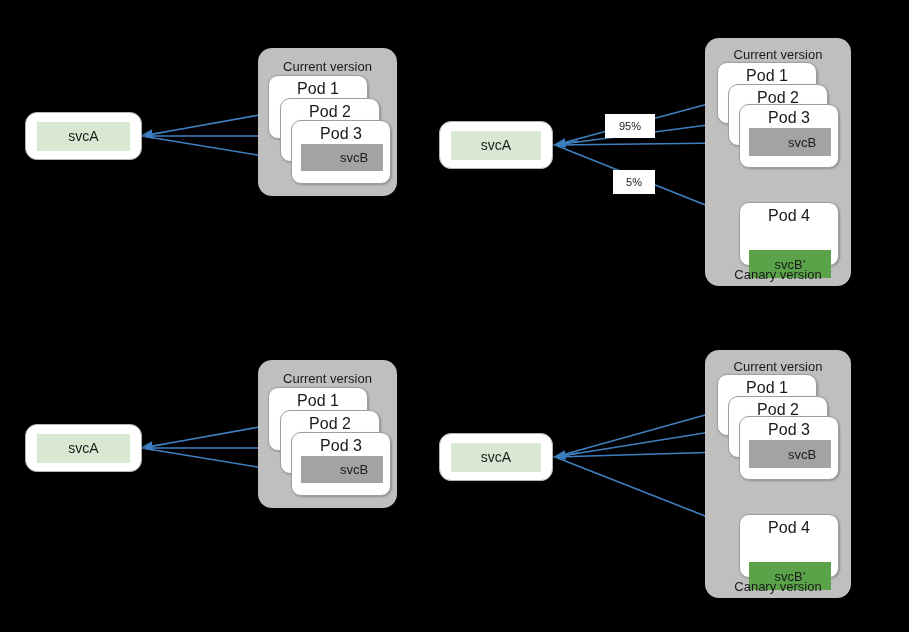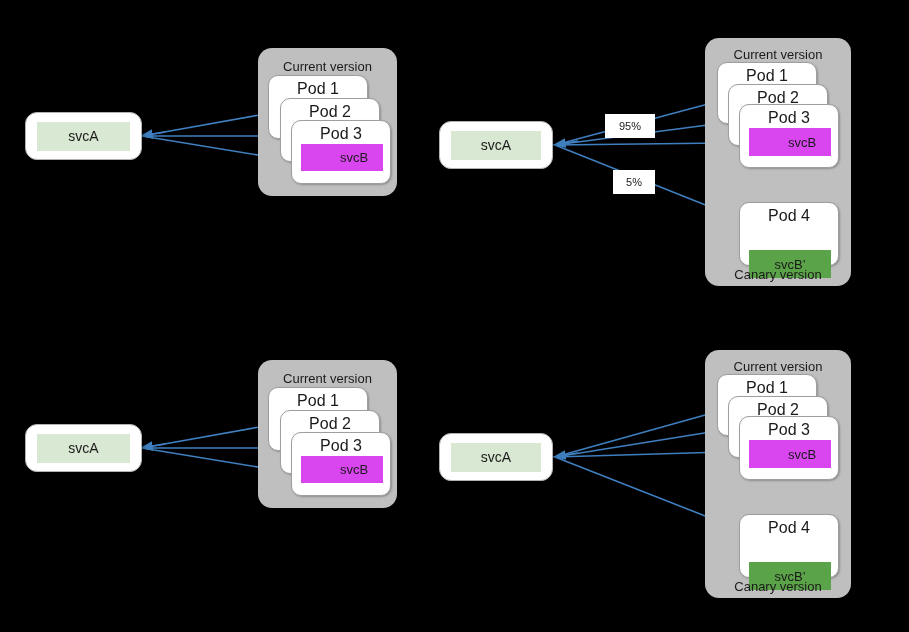--- a/index.html
+++ b/index.html
@@ -85,21 +85,21 @@
   .pod-svc {
     position: absolute;
     font-size: 13px;
     color: #1a1a1a;
     display: flex;
     align-items: center;
     justify-content: center;
     line-height: 1;
     box-sizing: border-box;
   }
-  .pod-svc.current { background: #d946ef; padding-left: 24px; }
+  .pod-svc.current { background: #a3a3a3; padding-left: 24px; }
   .pod-svc.canary  { background: #5ba348; margin-top: 24px; }
 
   
   .pct-chip {
     position: absolute;
     background: #ffffff;
     color: #1a1a1a;
     font-size: 11px;
     display: flex;
     align-items: center;

